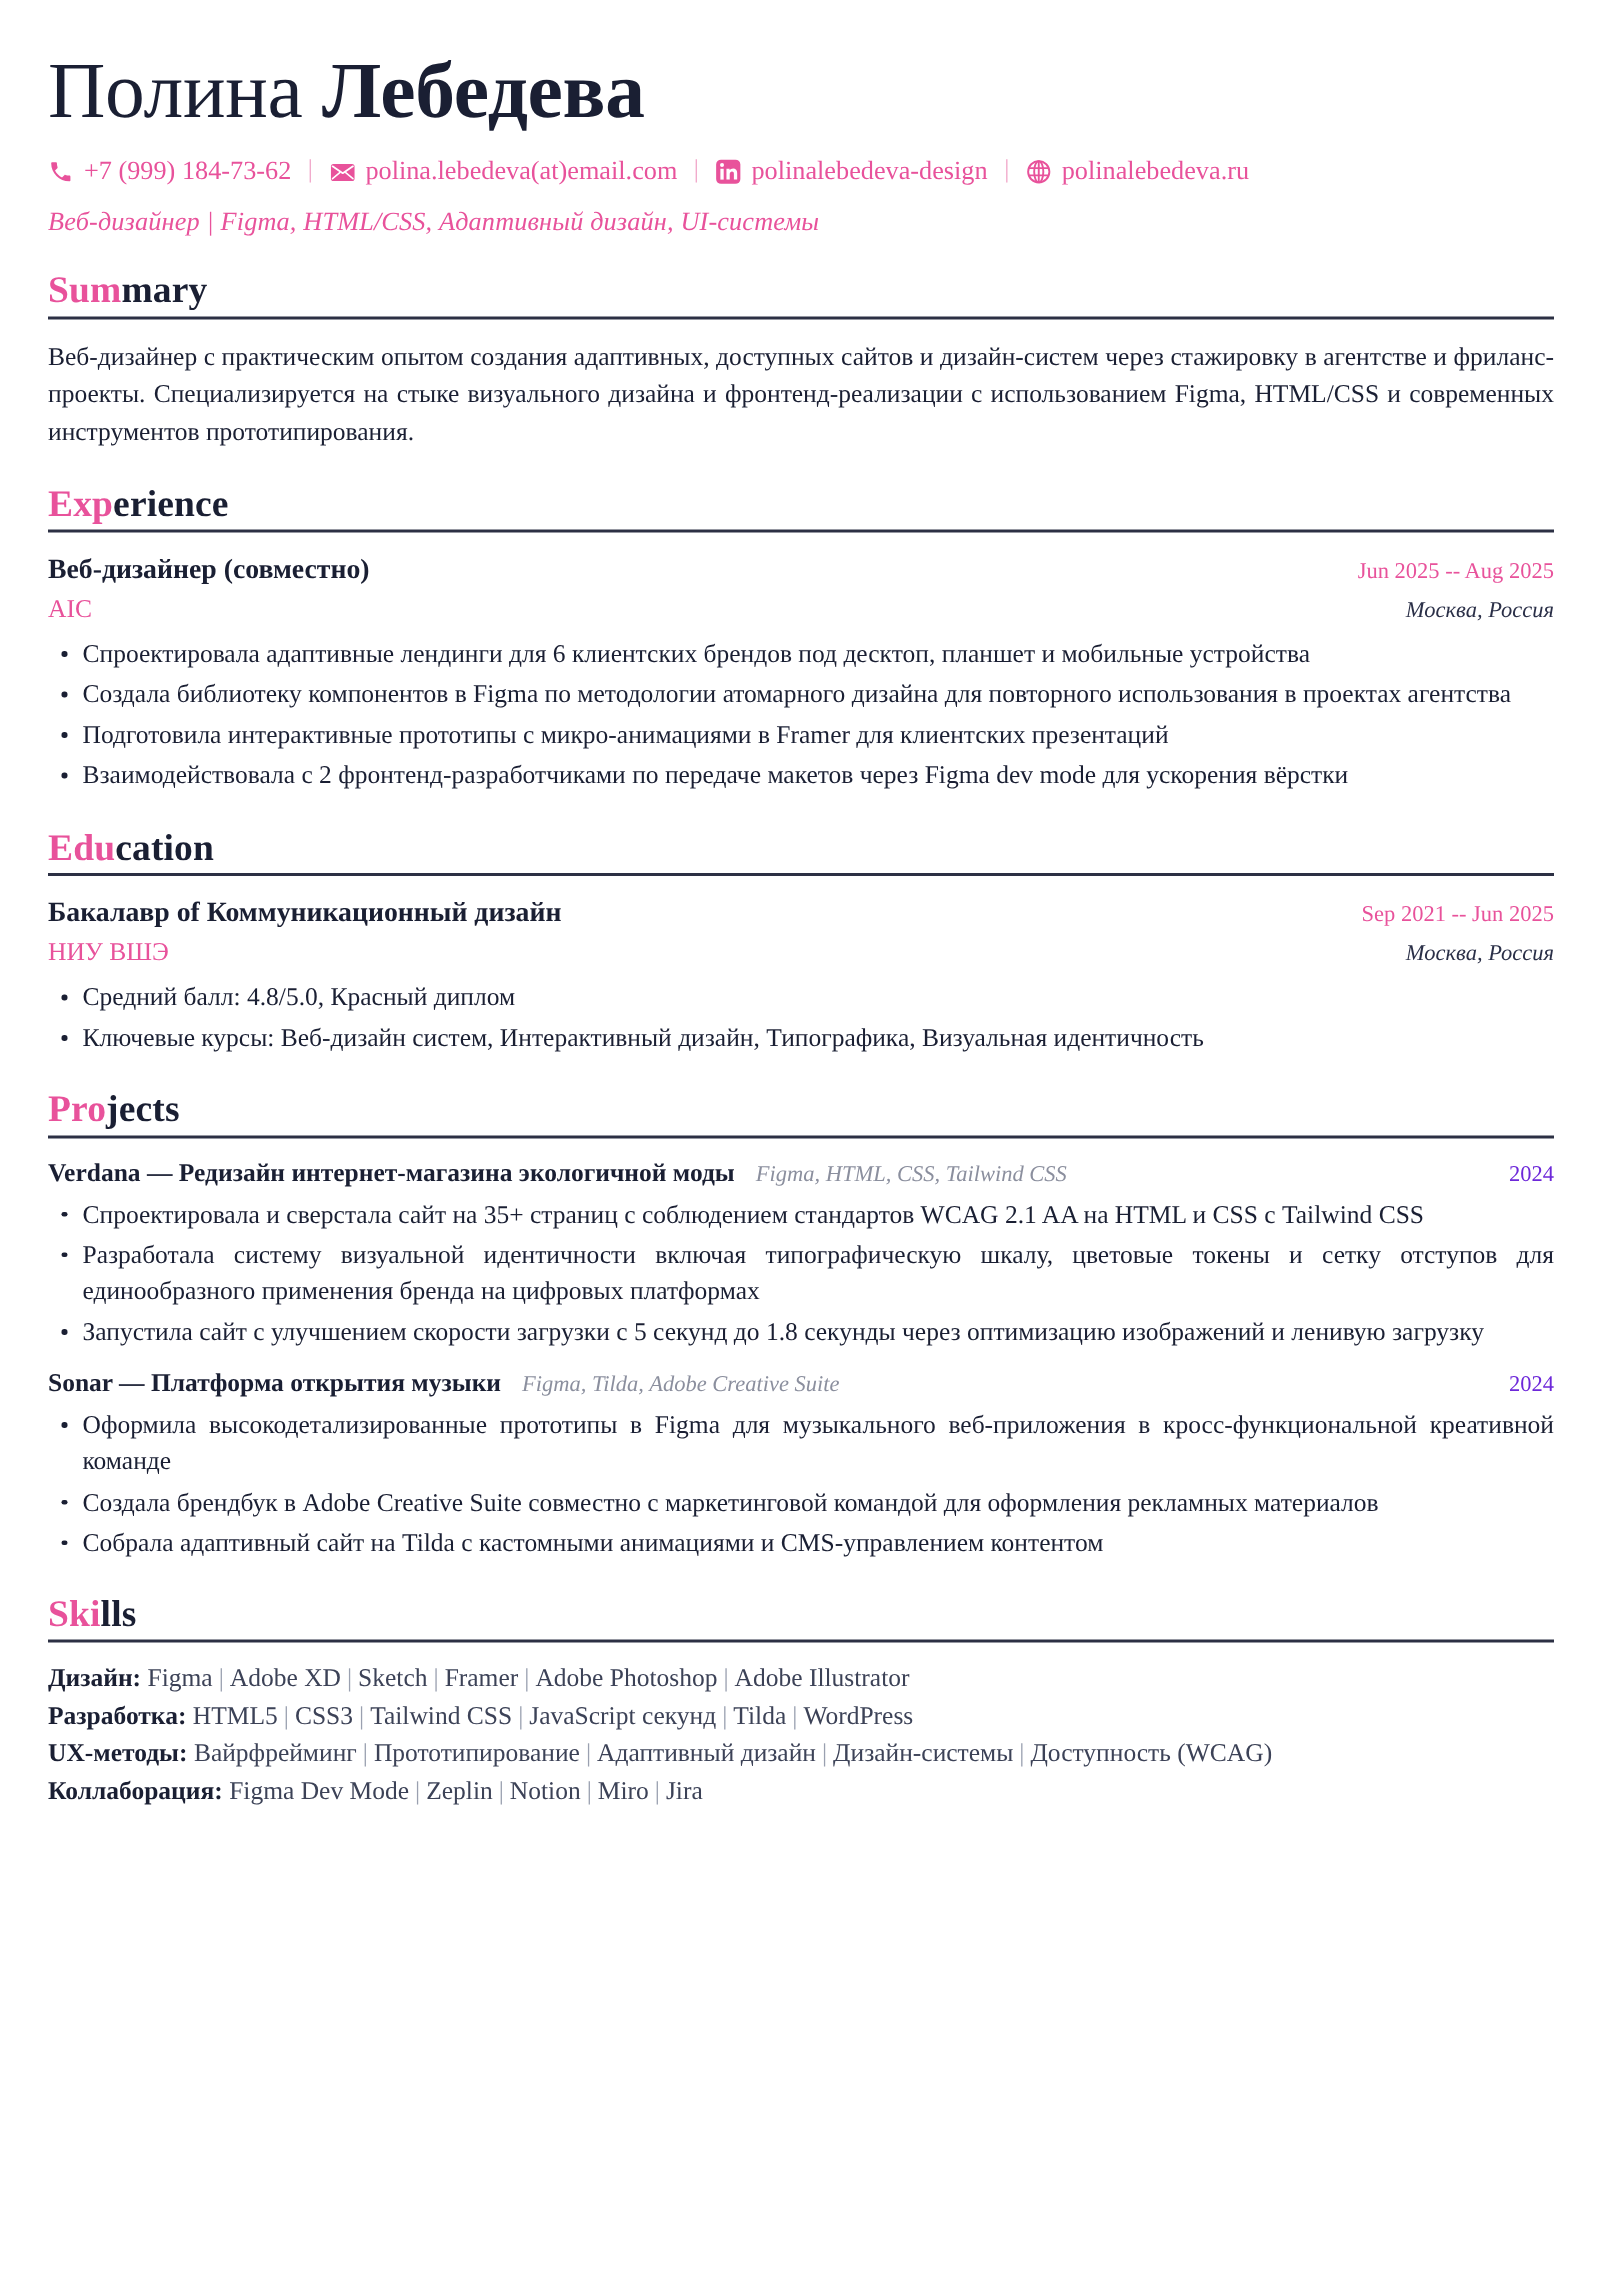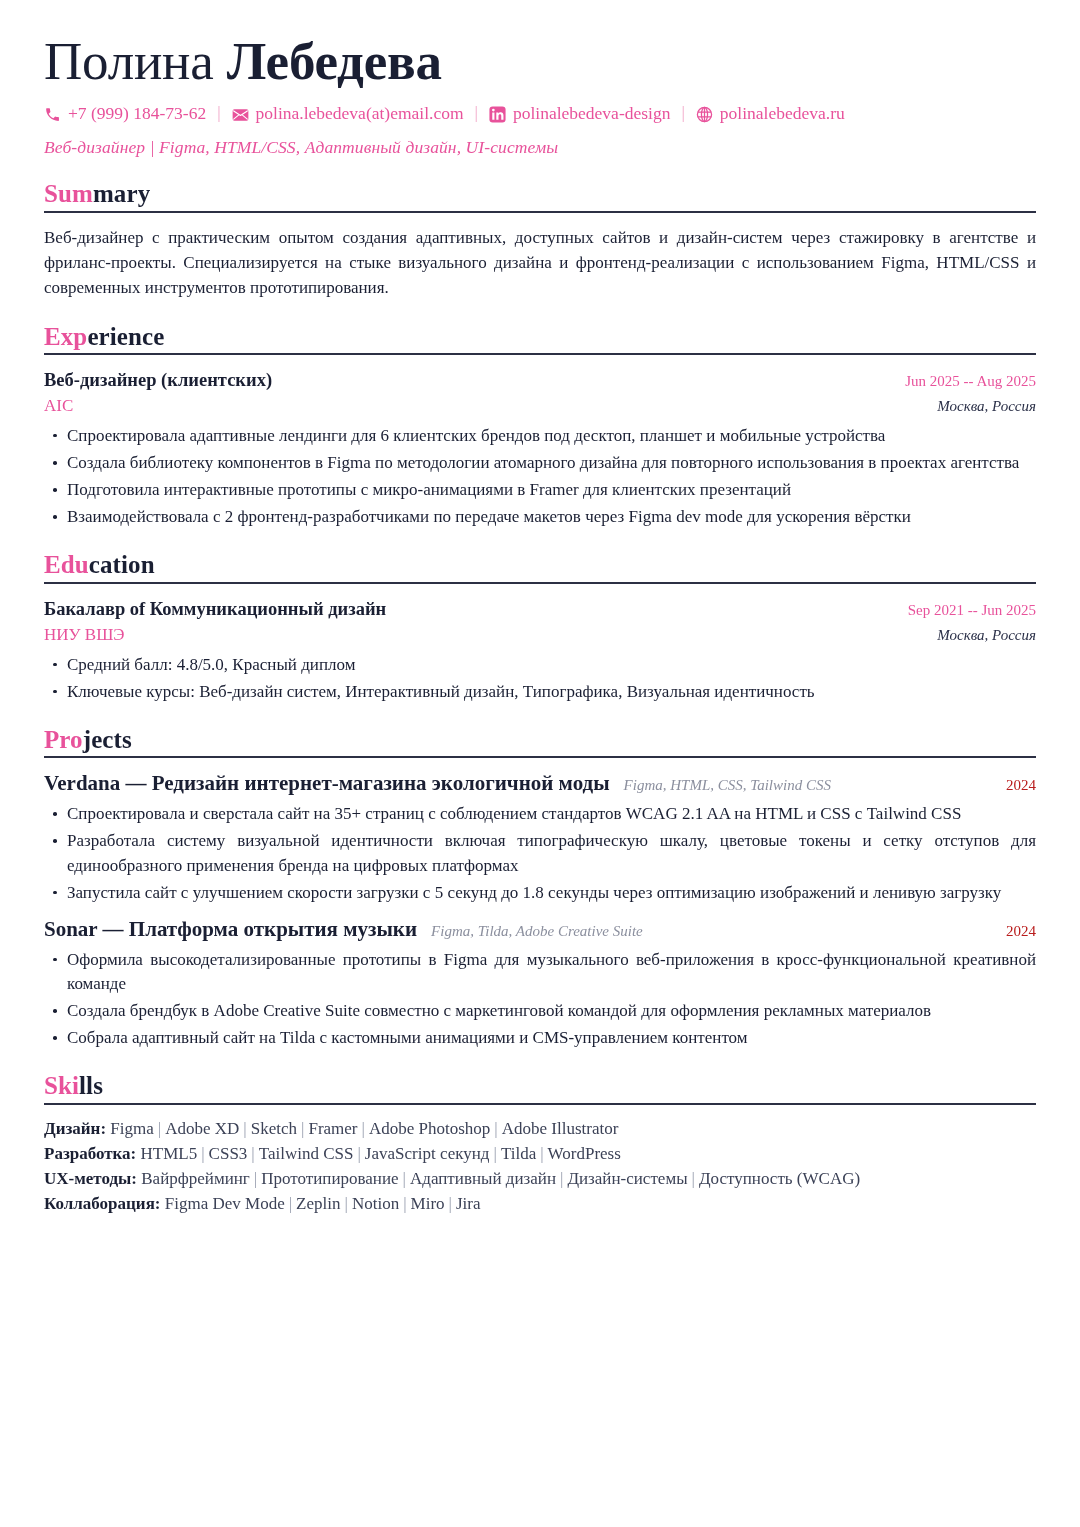--- a/index.html
+++ b/index.html
@@ -12,21 +12,21 @@
     width: 1080px;
     min-height: 1527px;
     font-family: "Liberation Serif", "DejaVu Serif", serif;
     color: #1a1f33;
     -webkit-font-smoothing: antialiased;
   }
   .page {
     width: 1080px;
     min-height: 1527px;
     box-sizing: border-box;
-    padding: 34px 44px 40px 44px;
+    padding: 34px 44px 40px 32px;
     position: relative;
   }
 
   
   .name {
     font-size: 53px;
     line-height: 1.04;
     letter-spacing: -0.2px;
     margin: 0 0 2px 0;
     color: #1a1f33;
@@ -180,32 +180,32 @@
     align-items: baseline;
     gap: 16px;
   }
   .proj-left {
     display: flex;
     align-items: baseline;
     gap: 14px;
     flex-wrap: wrap;
   }
   .proj-name {
-    font-size: 21px;
+    font-size: 17px;
     font-weight: 700;
     color: #1a1f33;
   }
   .proj-stack {
     font-size: 15px;
     font-style: italic;
     color: #8b8f9e;
   }
   .proj-year {
     font-size: 15px;
-    color: #b91c1c;
+    color: #6d28d9;
     white-space: nowrap;
   }
 
   
   .skills-list { margin-top: -1px; }
   .skill-row {
     font-size: 17px;
     line-height: 1.47;
     color: #3c4257;
   }
@@ -289,21 +289,21 @@
   </section>
 
   <section class="section">
     <h2 class="sec-head">
       <span class="hl">Exp</span><span>erience</span>
     </h2>
     <hr class="sec-rule">
 
     <div class="entry">
       <div class="entry-top">
-        <div class="entry-title">Веб-дизайнер (клиентских)</div>
+        <div class="entry-title">Веб-дизайнер (совместно)</div>
         <div class="entry-date">Jun 2025 -- Aug 2025</div>
       </div>
       <div class="entry-sub">
         <div class="entry-org">AIC</div>
         <div class="entry-loc">Москва, Россия</div>
       </div>
       <ul class="bullets">
         <li>Спроектировала адаптивные лендинги для 6 клиентских брендов под десктоп, планшет и мобильные устройства</li>
         <li>Создала библиотеку компонентов в Figma по методологии атомарного дизайна для повторного использования в проектах агентства</li>
         <li>Подготовила интерактивные прототипы с микро-анимациями в Framer для клиентских презентаций</li>

